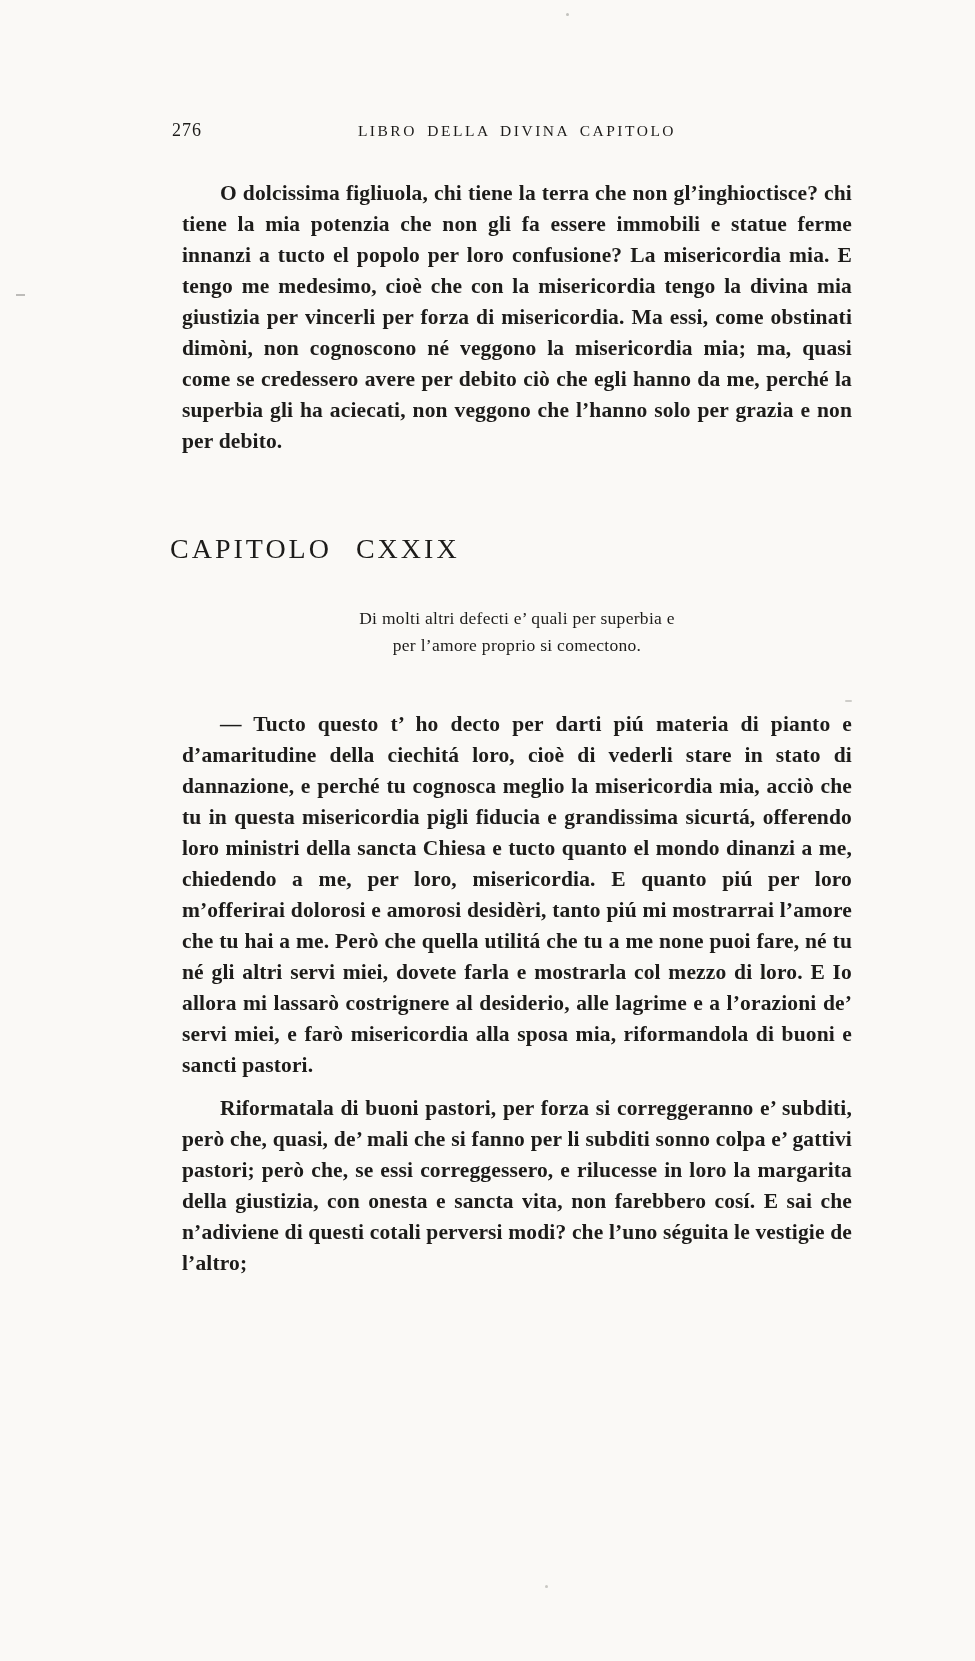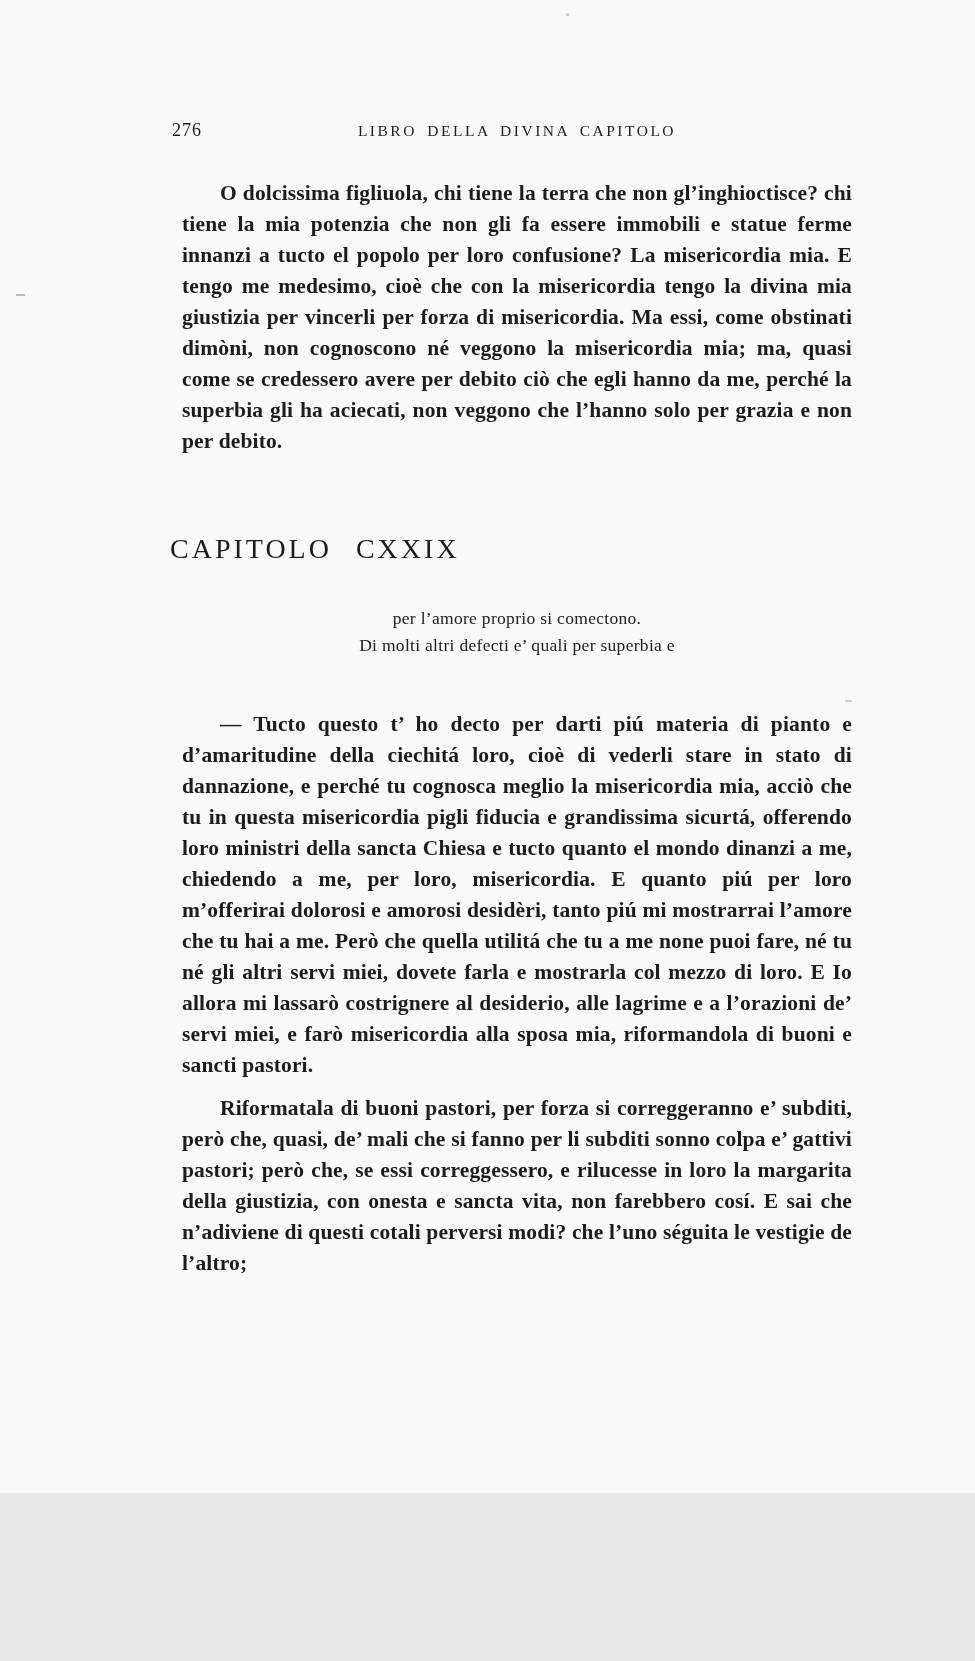--- a/index.html
+++ b/index.html
@@ -3,21 +3,21 @@
 <meta charset="utf-8">
 <style>
   html, body {
     margin: 0;
     padding: 0;
     background: #e9e9e6;
   }
   .scan-page {
     position: relative;
     width: 975px;
-    height: 1493px;
+    height: 1661px;
     margin: 0 auto;
     background: #faf9f6;
     color: #1d1c1a;
     font-family: "Liberation Serif", "DejaVu Serif", serif;
     overflow: hidden;
   }
   .text-column {
     position: absolute;
     left: 170px;
     top: 120px;
@@ -95,22 +95,22 @@
     <div class="running-header">
       <span class="page-number">276</span>
       <span class="running-title">LIBRO DELLA DIVINA CAPITOLO</span>
     </div>
 
     <p class="body-par first-par">O dolcissima figliuola, chi tiene la terra che non gl’inghioctisce? chi tiene la mia potenzia che non gli fa essere immobili e statue ferme innanzi a tucto el popolo per loro confusione? La misericordia mia. E tengo me medesimo, cioè che con la misericordia tengo la divina mia giustizia per vincerli per forza di misericordia. Ma essi, come obstinati dimòni, non cognoscono né veggono la misericordia mia; ma, quasi come se credessero avere per debito ciò che egli hanno da me, perché la superbia gli ha aciecati, non veggono che l’hanno solo per grazia e non per debito.</p>
 
     <h2 class="chapter-heading">CAPITOLO CXXIX</h2>
 
     <div class="chapter-subtitle">
+      <div>Di molti altri defecti e’ quali per superbia e</div>
       <div>per l’amore proprio si comectono.</div>
-      <div>Di molti altri defecti e’ quali per superbia e</div>
     </div>
 
     <p class="body-par after-subtitle">— Tucto questo t’ ho decto per darti piú materia di pianto e d’amaritudine della ciechitá loro, cioè di vederli stare in stato di dannazione, e perché tu cognosca meglio la misericordia mia, acciò che tu in questa misericordia pigli fiducia e grandissima sicurtá, offerendo loro ministri della sancta Chiesa e tucto quanto el mondo dinanzi a me, chiedendo a me, per loro, misericordia. E quanto piú per loro m’offerirai dolorosi e amorosi desidèri, tanto piú mi mostrarrai l’amore che tu hai a me. Però che quella utilitá che tu a me none puoi fare, né tu né gli altri servi miei, dovete farla e mostrarla col mezzo di loro. E Io allora mi lassarò costrignere al desiderio, alle lagrime e a l’orazioni de’ servi miei, e farò misericordia alla sposa mia, riformandola di buoni e sancti pastori.</p>
 
     <p class="body-par">Riformatala di buoni pastori, per forza si correggeranno e’ subditi, però che, quasi, de’ mali che si fanno per li subditi sonno colpa e’ gattivi pastori; però che, se essi correggessero, e rilucesse in loro la margarita della giustizia, con onesta e sancta vita, non farebbero cosí. E sai che n’adiviene di questi cotali perversi modi? che l’uno séguita le vestigie de l’altro;</p>
 
   </div>
 </div>
 
 </body></html>

